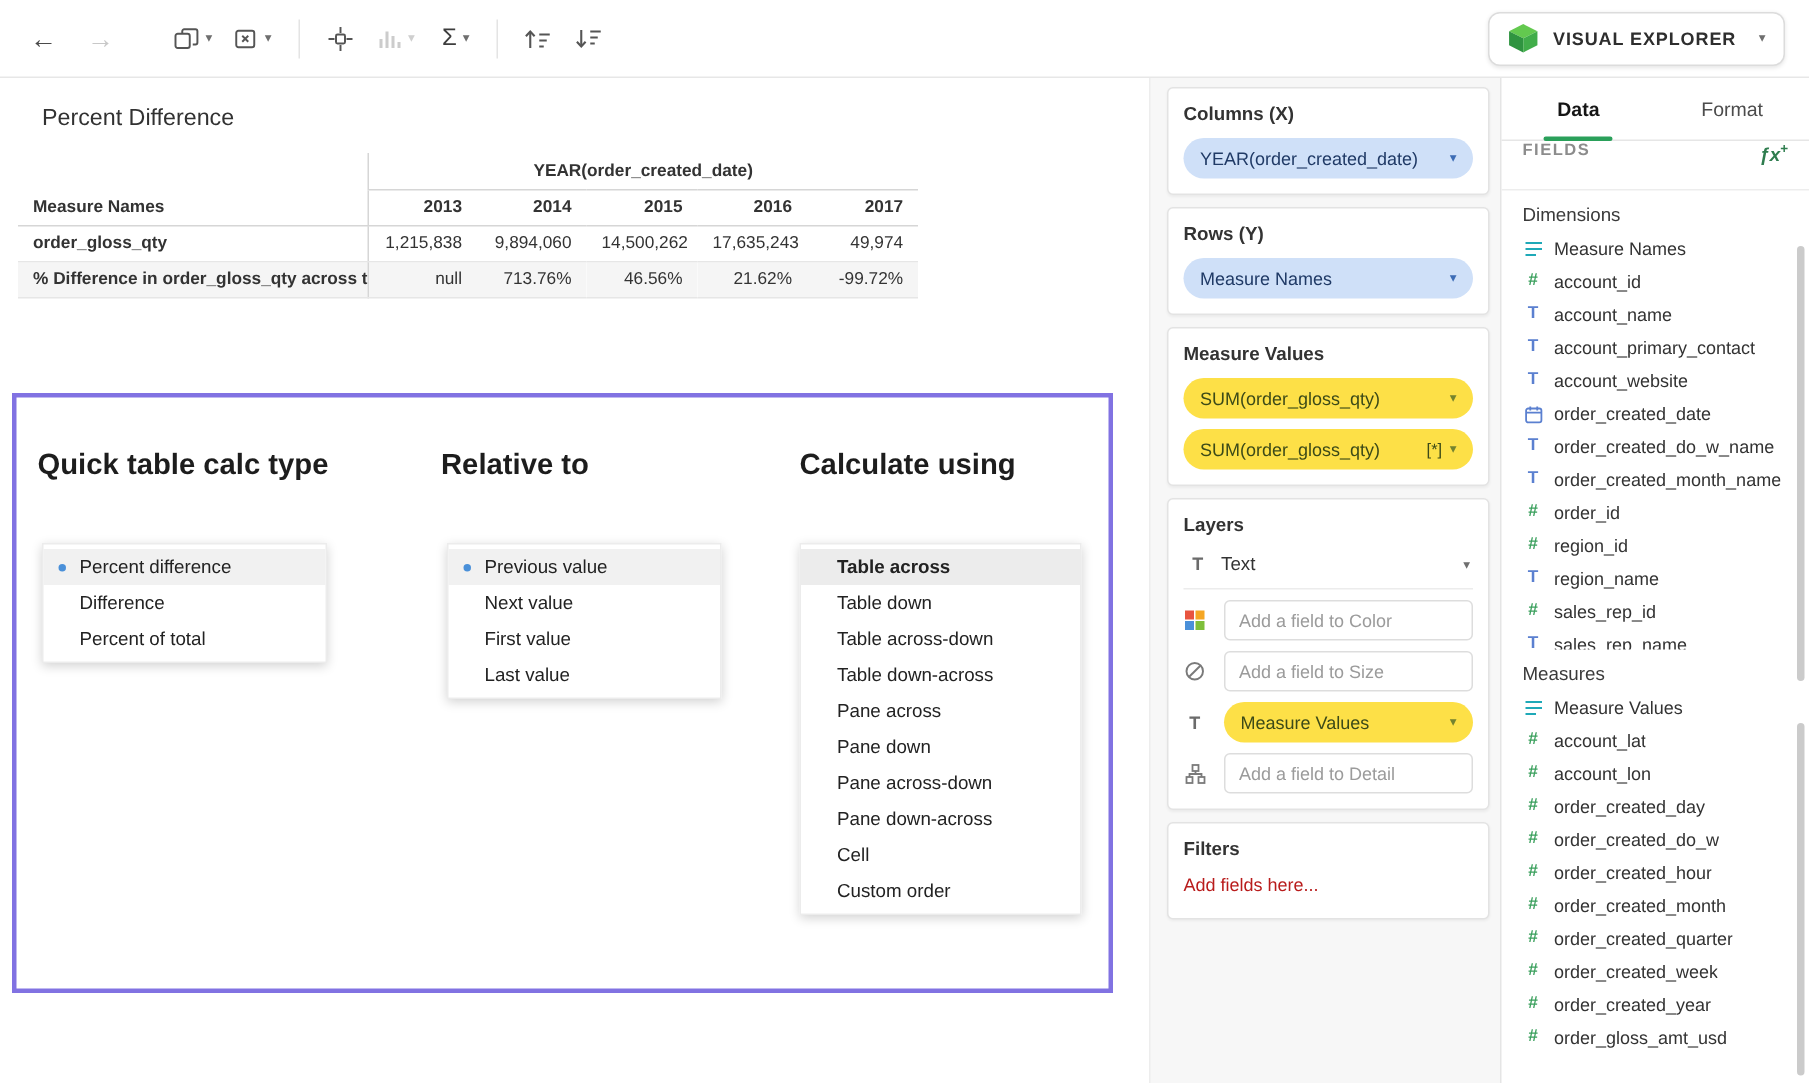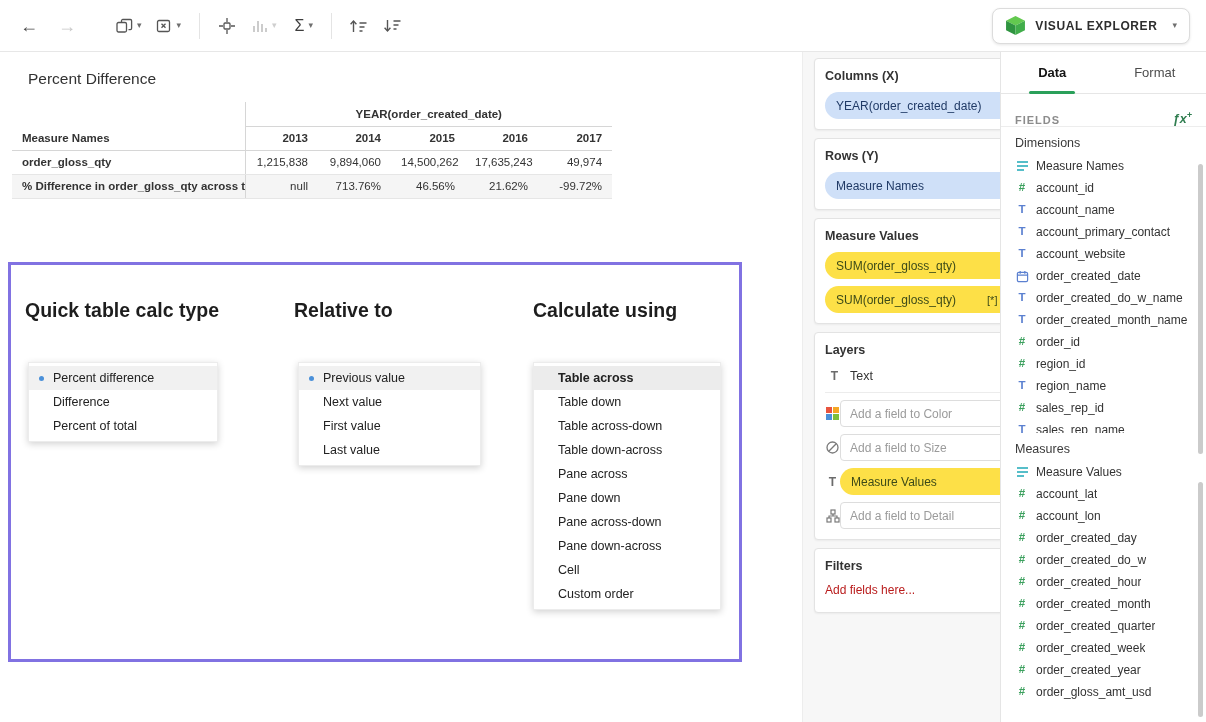--- a/index.html
+++ b/index.html
@@ -48,57 +48,57 @@
   .cp-box { position:absolute; top:97px; background:#fff; border:1px solid #ececec;
     box-shadow:0 2px 7px rgba(0,0,0,.18); padding:3px 0; }
   #cp-box1{left:17px; width:190px} #cp-box2{left:287px; width:183px} #cp-box3{left:522px; width:188px}
   .opt { position:relative; height:24px; line-height:24px; padding:0 10px 0 24px;
     font-size:12.5px; color:#222; white-space:nowrap; cursor:pointer; }
   .opt.sel { background:#f1f1f1; }
   .opt.sel-bold { background:#ececec; font-weight:700; }
   .dot { position:absolute; left:10px; top:9.5px; width:5px; height:5px; border-radius:50%; background:#4a90d9; }
 
   
-  .shelves { position:absolute; top:52px; left:802px; width:238px; height:670px;
+  .shelves { position:absolute; top:52px; left:766px; width:238px; height:670px;
     background:#f7f7f7; border-left:1px solid #ededed; padding:6px 11px 0; overflow:hidden; }
   .card { background:#fff; border:1px solid #e3e3e3; border-radius:4px; padding:10px;
     margin-bottom:8px; box-shadow:0 1px 2px rgba(0,0,0,.05); }
   .card-title { font-size:12.5px; font-weight:700; color:#333; margin-bottom:9px; }
   .pill { height:27px; border-radius:14px; display:flex; align-items:center;
     padding:0 11px; font-size:12px; width:100%; cursor:pointer; }
   .pill .plabel { flex:1; overflow:hidden; white-space:nowrap; text-overflow:ellipsis; }
   .pill.blue { background:#cfe0f8; color:#203a66; }
   .pill.blue .caret { color:#3d6cb4; }
   .pill.green { background:#fde047; color:#3c4a18; }
   .pill.green .caret { color:#74832f; }
   .pill + .pill { margin-top:7px; }
   .marker { font-size:11px; margin-right:5px; }
 
   .layer-type { display:flex; align-items:center; gap:8px; padding:3px 2px 9px;
     border-bottom:1px solid #ececec; font-size:12.5px; color:#333; cursor:pointer; }
   .ticon { font-size:12px; font-weight:700; color:#6b6b6b; width:15px; text-align:center; flex:0 0 15px; }
   .layer-type .caret { margin-left:auto; }
-  .shelf-row { display:flex; align-items:center; gap:0; margin-top:7px; }
+  .shelf-row { display:flex; align-items:center; gap:12px; margin-top:7px; }
   .sicon { width:15px; flex:0 0 15px; display:flex; justify-content:center; }
   .shelf-input { flex:1; height:27px; border:1px solid #ddd; border-radius:4px;
     padding:0 9px; font-size:12px; color:#333; background:#fff; outline:none; font-family:inherit; min-width:0; }
   .shelf-input::placeholder { color:#9b9b9b; }
   .shelf-row .pill { flex:1; width:auto; }
   .filters-ph { font-size:12px; color:#b91c1c; padding:1px 0 5px; cursor:default; }
 
   
   .fields-panel { position:absolute; top:52px; left:1000px; width:206px; height:670px;
     background:#fff; border-left:1px solid #e5e5e5; }
   .tabs { display:flex; height:42px; border-bottom:1px solid #e6e6e6; }
   .tab { flex:1; display:flex; align-items:center; justify-content:center;
     font-size:13px; color:#4c4c4c; position:relative; cursor:pointer; }
   .tab.active { color:#151515; font-weight:700; }
   .tab.active::after { content:""; position:absolute; left:50%; bottom:-1px; transform:translateX(-50%);
     width:46px; height:3px; background:#2aa05a; border-radius:2px; }
-  .fields-hdr { height:33px; display:flex; align-items:flex-end; padding:0 14px; border-bottom:1px solid #ededed;gap:26px; }
+  .fields-hdr { height:33px; display:flex; align-items:flex-start; padding:0 14px; border-bottom:1px solid #ededed;gap:26px; }
   .fh-label { flex:1; font-size:11px; font-weight:700; letter-spacing:1px; color:#8c8c8c; }
   .fx { font-size:12.5px; font-style:italic; font-weight:700; color:#2f7d4f; cursor:pointer;margin-left:10px; }
   .fx sup { font-size:9px; }
   .group-label { font-size:12.5px; color:#3a3a3a; margin:9px 14px 5px; }
   .field-list { overflow:hidden; }
   #dim-list { height:278px; }
   #meas-list { height:246px; }
   .field-item { display:flex; align-items:center; gap:7px; height:22px;
     padding:0 8px 0 14px; font-size:12px; color:#333; cursor:grab; }
   .fname { overflow:hidden; white-space:nowrap; text-overflow:ellipsis; }

